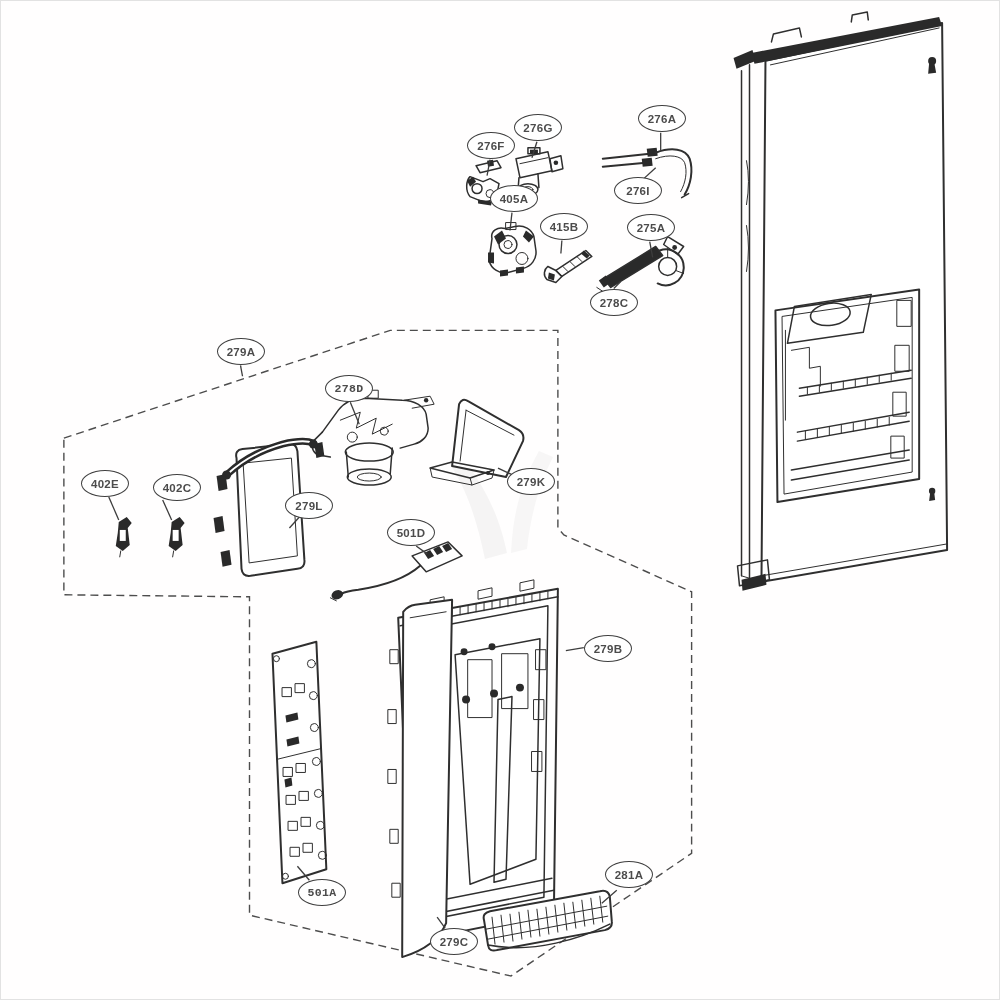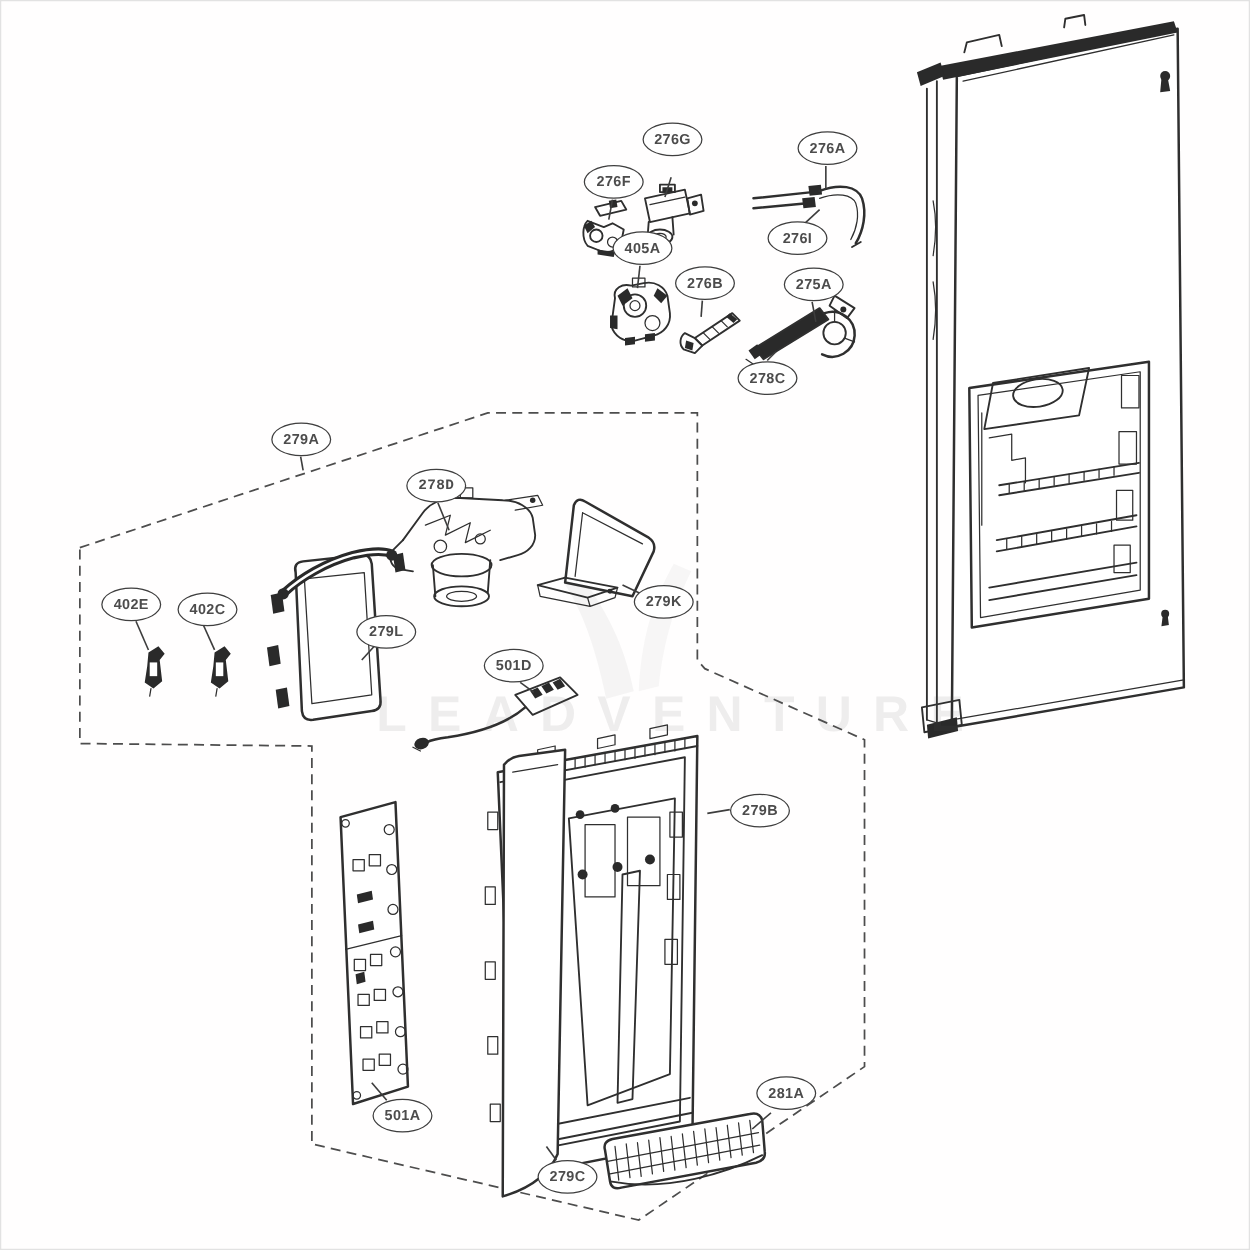--- a/index.html
+++ b/index.html
@@ -34,21 +34,20 @@
 
 <div id="stage">
 
   <div id="wm-emblem">
     <svg width="120" height="130" viewBox="0 0 120 130">
       <path d="M20,6 C45,40 58,66 66,104 L44,110 C36,72 26,40 8,14 Z" fill="rgba(120,120,120,0.07)"></path>
       <path d="M98,2 C80,34 72,64 70,104 L86,100 C90,62 100,32 112,8 Z" fill="rgba(120,120,120,0.06)"></path>
     </svg>
   </div>
 
-  <div id="watermark">LEADVENTURE</div>
 
   <svg id="art" viewBox="0 0 1000 1000">
 
     <g>
       <path class="dash" d="M63,438 L390,330 L558,330 L558,528 L564,535 L692,592 L692,854 L511,977 L249,916 L249,597 L63,595 Z"></path>
     </g>
 
     <g>
       <path class="ln thick wt" d="M766,60 L943,22 L948,550 L762,582 Z"></path>
       <path class="ln thin" d="M771,64 L940,27"></path>
@@ -277,32 +276,32 @@
       <path class="leader" d="M162,500 L171,520"></path>
       <path class="leader" d="M416,546 L427,554"></path>
       <path class="leader" d="M584,648 L566,651"></path>
       <path class="leader" d="M309,881 L297,867"></path>
       <path class="leader" d="M445,929 L437,918"></path>
       <path class="leader" d="M617,891 L602,904"></path>
     </g>
   </svg>
 
   <div class="callout" style="left:466px;top:131px;">276F</div>
-  <div class="callout" style="left:513px;top:97px;text-align:right;">276G</div>
+  <div class="callout" style="left:513px;top:113px;text-align:right;">276G</div>
   <div class="callout" style="left:637px;top:104px;">276A</div>
   <div class="callout" style="left:613px;top:176px;">276I</div>
   <div class="callout" style="left:489px;top:184px;">405A</div>
-  <div class="callout" style="left:539px;top:212px;">276B</div>
+  <div class="callout" style="left:539px;top:212px;">415B</div>
   <div class="callout" style="left:626px;top:213px;">275A</div>
   <div class="callout" style="left:589px;top:288px;text-align:center;">278C</div>
   <div class="callout" style="left:216px;top:337px;">279A</div>
   <div class="callout" style="left:324px;top:374px;font-family:Liberation Mono, monospace;">278D</div>
   <div class="callout" style="left:506px;top:467px;">279K</div>
   <div class="callout" style="left:284px;top:491px;">279L</div>
   <div class="callout" style="left:80px;top:469px;text-align:center;">402E</div>
-  <div class="callout" style="left:141px;top:473px;text-align:center;">402C</div>
+  <div class="callout" style="left:152px;top:473px;text-align:center;">402C</div>
   <div class="callout" style="left:386px;top:518px;">501D</div>
   <div class="callout" style="left:583px;top:634px;">279B</div>
-  <div class="callout" style="left:297px;top:878px;">501A</div>
+  <div class="callout" style="left:297px;top:878px;font-family:Liberation Mono, monospace;">501A</div>
   <div class="callout" style="left:429px;top:927px;">279C</div>
   <div class="callout" style="left:604px;top:860px;text-align:right;">281A</div>
 
 </div>
 
 </body></html>

